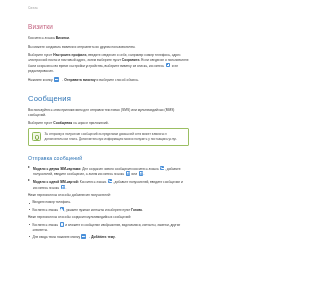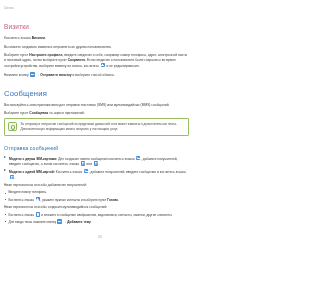--- a/index.html
+++ b/index.html
@@ -13,21 +13,21 @@
     overflow: hidden;
     font-family: "Liberation Sans", sans-serif;
     color: #3b3b3b;
     position: relative;
   }
 
   .page {
     width: 200px;
     height: 245px;
     box-sizing: border-box;
-    padding: 6px 11px 0 4px;
+    padding: 6px 11px 0 28px;
     position: relative;
   }
 
   
   .running-header {
     font-size: 3.3px;
     color: #9b9b9b;
     letter-spacing: 0.15px;
     margin-bottom: 12px;
     height: 5px;

